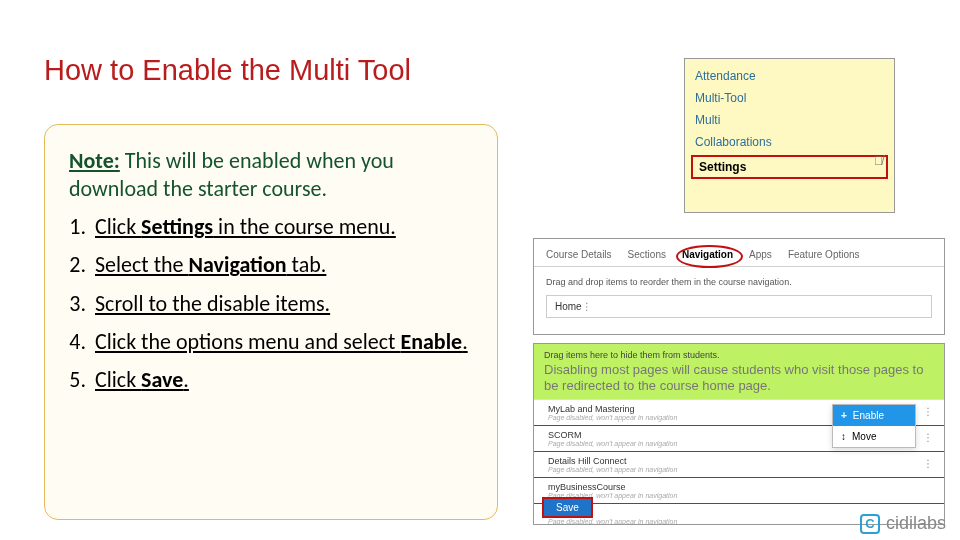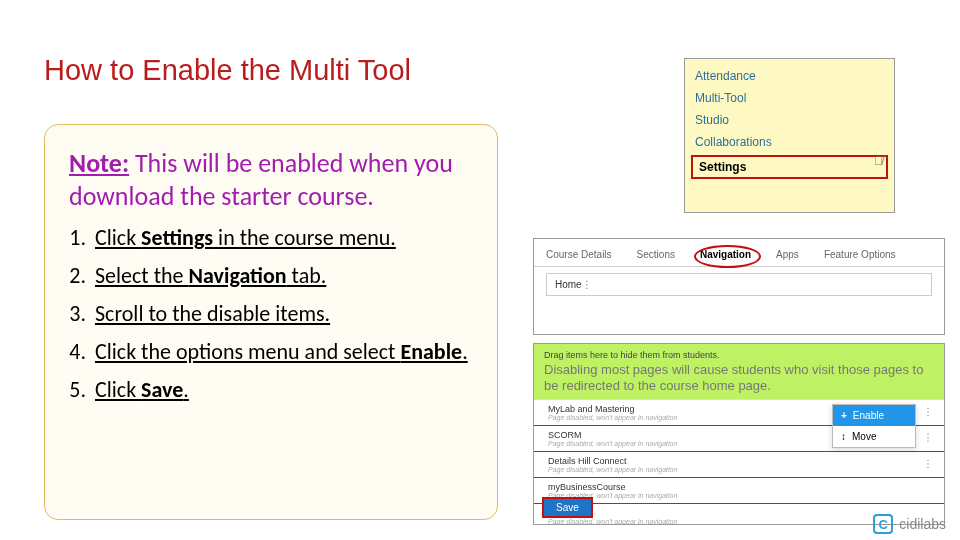--- a/index.html
+++ b/index.html
@@ -27,22 +27,22 @@
     left: 44px;
     width: 454px;
     height: 396px;
     background: #fffdf3;
     border: 1.5px solid #e6b85c;
     border-radius: 14px;
     padding: 22px 22px 22px 24px;
     font-family: "Segoe UI", Calibri, Arial, sans-serif;
   }
   .note-text {
-    font-size: 26px;
-    color: #a21caf;
+    font-size: 22px;
+    color: #14532d;
     line-height: 1.28;
     margin-bottom: 10px;
   }
   .note-text .underline { text-decoration: underline; font-weight: 700; }
   ol.steps {
     list-style: decimal;
     padding-left: 22px;
     font-size: 22px;
     color: #000;
     text-decoration: underline;
@@ -94,21 +94,21 @@
     left: 533px;
     width: 412px;
     height: 97px;
     border: 1px solid #999;
     background: #fff;
     font-family: "Segoe UI", Arial, sans-serif;
     font-size: 10px;
   }
   .tabs-row {
     display: flex;
-    gap: 25px;
+    gap: 16px;
     padding: 10px 12px 6px 12px;
     border-bottom: 1px solid #d0d0d0;
     color: #555;
   }
   .tab { color: #666; }
   .tab.active { color: #000; font-weight: 700; }
   .tab.circled {
     position: relative;
   }
   .tab.circled::after {
@@ -225,21 +225,21 @@
     border-radius: 4px;
     color: #2ba0d8;
     font-weight: 700;
     display: flex;
     align-items: center;
     justify-content: center;
     font-size: 13px;
   }
   .logo-text {
     color: #888;
-    font-size: 14px;
+    font-size: 18px;
     font-weight: 400;
   }
 </style>
 </head>
 <body>
 
 <div class="title">How to Enable the Multi Tool</div>
 
 <div class="note-box">
   <p class="note-text">
@@ -259,34 +259,35 @@
     </li>
     <li>
       <span>Click </span><span class="bold">Save</span><span>.</span>
     </li>
   </ol>
 </div>
 
 <div class="sidebar-shot">
   <div class="sidebar-item">Attendance</div>
   <div class="sidebar-item">Multi-Tool</div>
-  <div class="sidebar-item">Studio</div>
+  <div class="sidebar-item">Multi</div>
   <div class="sidebar-item">Collaborations</div>
   <span class="eye-icon">👁̸</span>
   <div class="sidebar-item bold-black">Settings</div>
 </div>
 
 <div class="tabs-shot">
   <div class="tabs-row">
     <span class="tab">Course Details</span>
     <span class="tab">Sections</span>
     <span class="tab active circled">Navigation</span>
     <span class="tab">Apps</span>
     <span class="tab">Feature Options</span>
   </div>
+  <div class="tabs-desc">Drag and drop items to reorder them in the course navigation.</div>
   <div class="home-row">
     <span>Home</span>
     <span class="dots">⋮</span>
   </div>
 </div>
 
 <div class="disabled-shot">
   <div class="disabled-header">
     <span>Drag items here to hide them from students.</span>
     <span class="small">Disabling most pages will cause students who visit those pages to be redirected to the course home page.</span>

